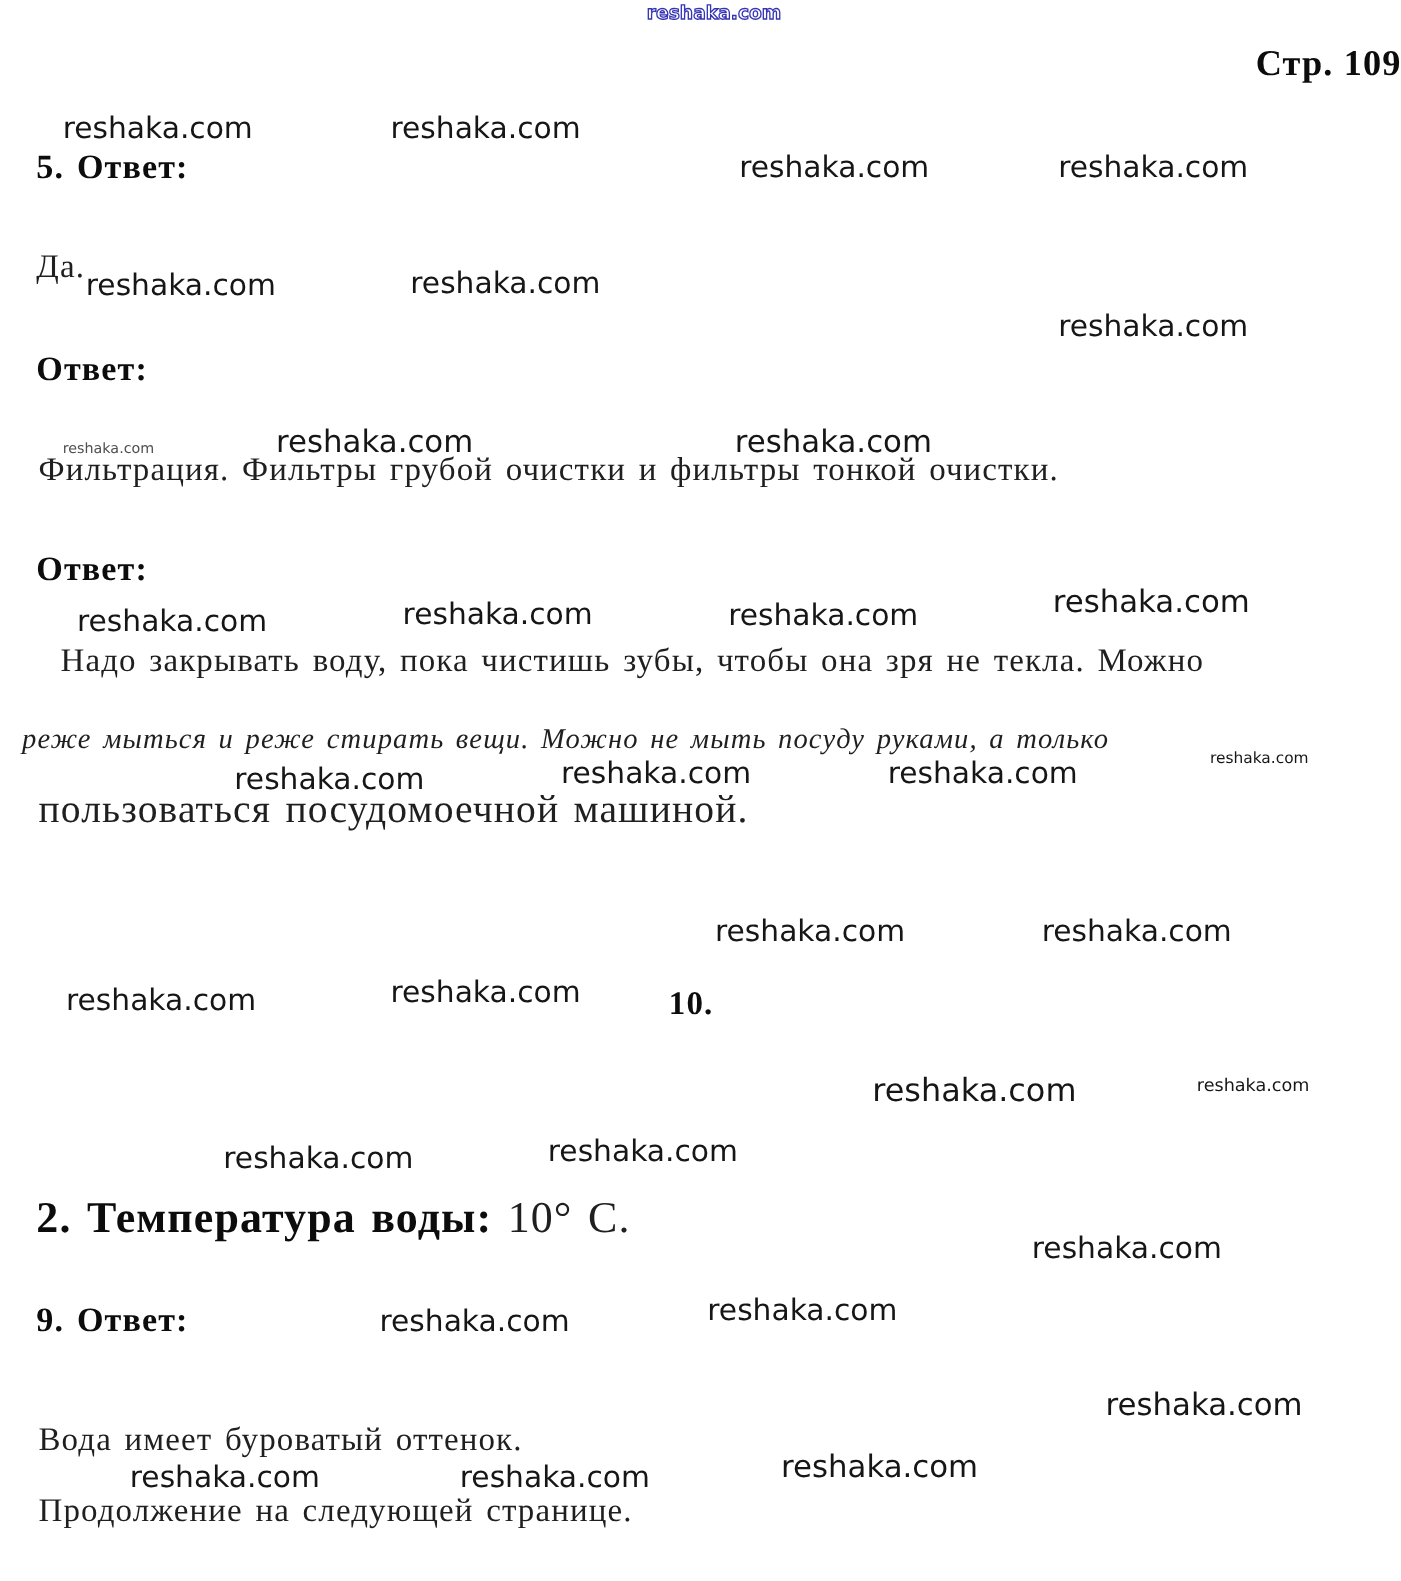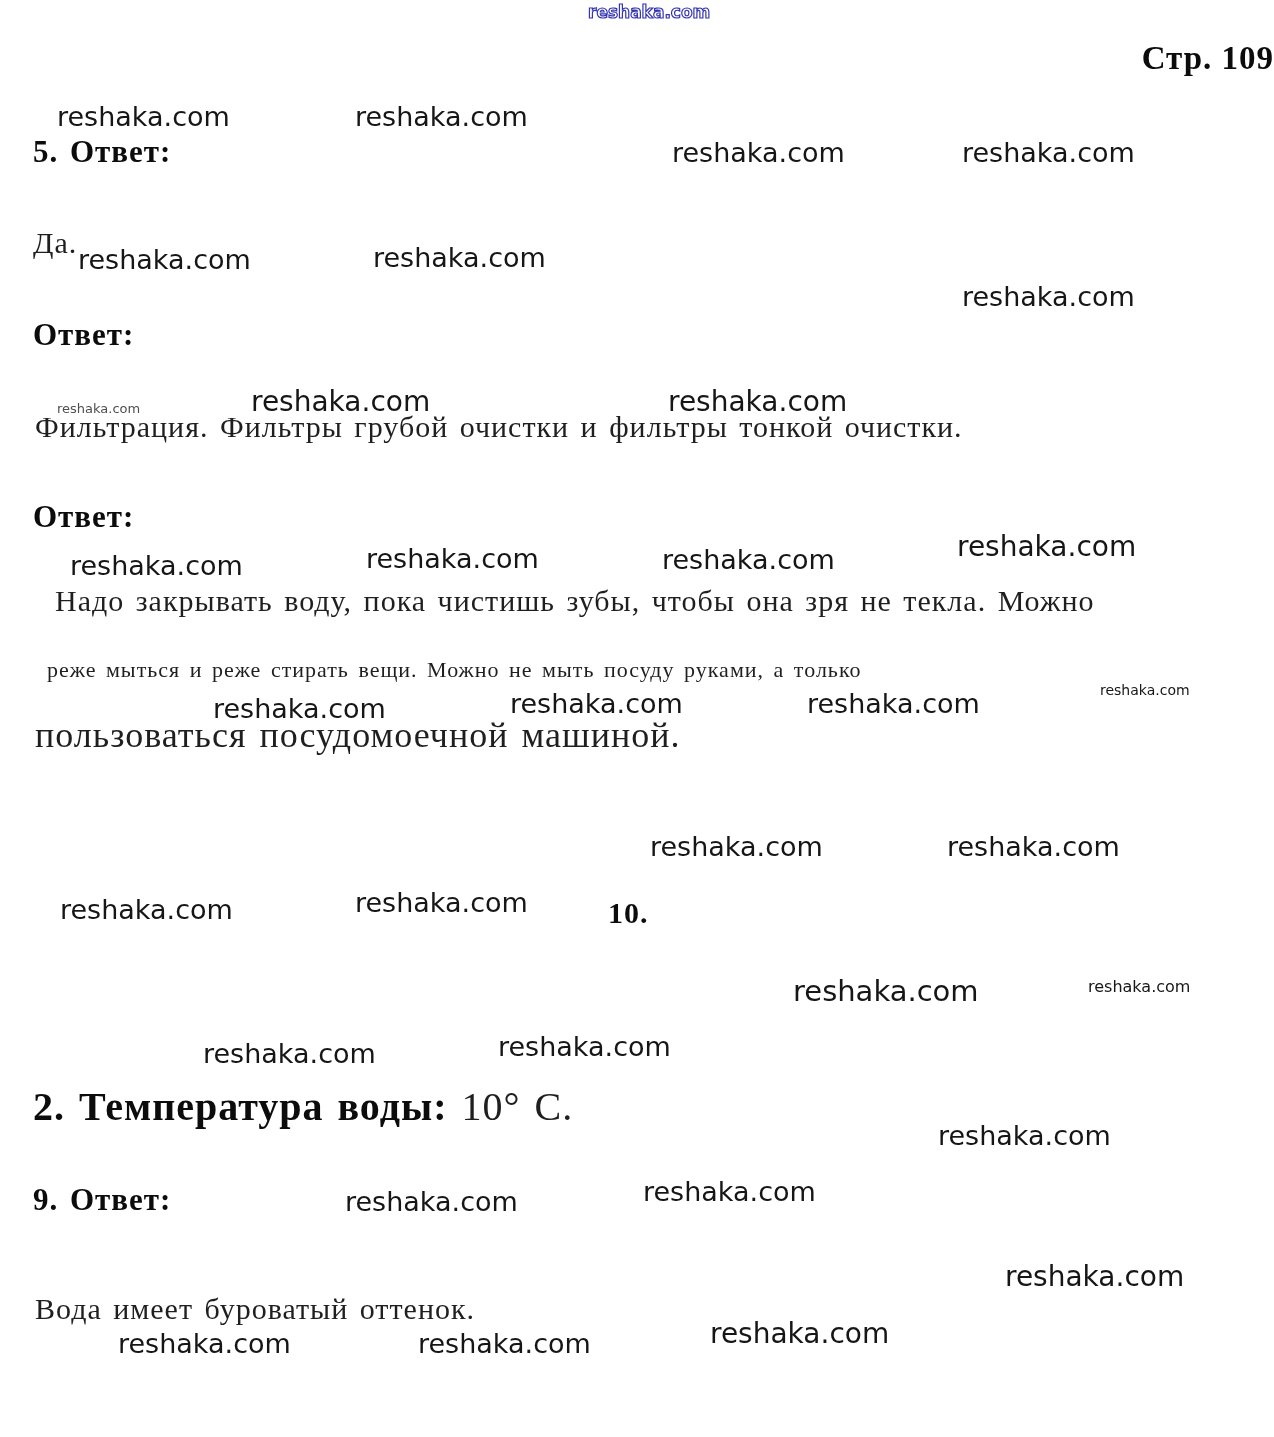--- a/index.html
+++ b/index.html
@@ -50,33 +50,34 @@
   <div class="title" style="top:40px; font-size:33px;">Стр. 109</div>
 
   <div class="line bold" style="left:33px; top:135px; font-size:31px;font-family:Liberation Serif, serif;">5. Ответ:</div>
   <div class="line" style="left:33px; top:226px; font-size:30px;">Да.</div>
 
   <div class="line bold" style="left:33px; top:318px; font-size:31px;">Ответ:</div>
   <div class="line" style="left:35px; top:410px; font-size:30px;">Фильтрация. Фильтры грубой очистки и фильтры тонкой очистки.</div>
 
   <div class="line bold" style="left:33px; top:500px; font-size:31px;">Ответ:</div>
   <div class="line" style="left:35px; top:584px; font-size:30px;margin-left:20px;">Надо закрывать воду, пока чистишь зубы, чтобы она зря не текла. Можно</div>
-  <div class="line" style="left:47px; top:658px; font-size:22px;">реже мыться и реже стирать вещи. Можно не мыть посуду руками, а только</div>
+  <div class="line" style="left:20px; top:658px; font-size:26px;font-style:italic;">реже мыться и реже стирать вещи. Можно не мыть посуду руками, а только</div>
   <div class="line" style="left:35px; top:716px; font-size:36px;">пользоваться посудомоечной машиной.</div>
 
   <div class="line bold" style="left:608px; top:896px; font-size:30px;">10.</div>
 
 
   <div class="line" style="left:33px; top:1085px; font-size:40px;">
     <span class="bold">2. Температура воды:</span><span> 10° С.</span>
   </div>
 
   <div class="line bold" style="left:33px; top:1183px; font-size:31px;">9. Ответ:</div>
   <div class="line" style="left:35px; top:1292px; font-size:30px;">Вода имеет буроватый оттенок.</div>
 
+  <div class="line" style="left:35px; top:1357px; font-size:30px;">Продолжение на следующей странице.</div>
 
   <div>
       <span class="wm wm-outline" style="left: 588px; top: 4px; font-size: 17px;">reshaka.com</span>
       <span class="wm" style="left: 57px; top: 103px; font-size: 27px;">reshaka.com</span>
       <span class="wm" style="left: 355px; top: 103px; font-size: 27px;">reshaka.com</span>
       <span class="wm" style="left: 672px; top: 139px; font-size: 27px;">reshaka.com</span>
       <span class="wm" style="left: 962px; top: 139px; font-size: 27px;">reshaka.com</span>
       <span class="wm" style="left: 78px; top: 246px; font-size: 27px;">reshaka.com</span>
       <span class="wm" style="left: 373px; top: 244px; font-size: 27px;">reshaka.com</span>
       <span class="wm" style="left: 962px; top: 283px; font-size: 27px;">reshaka.com</span>

